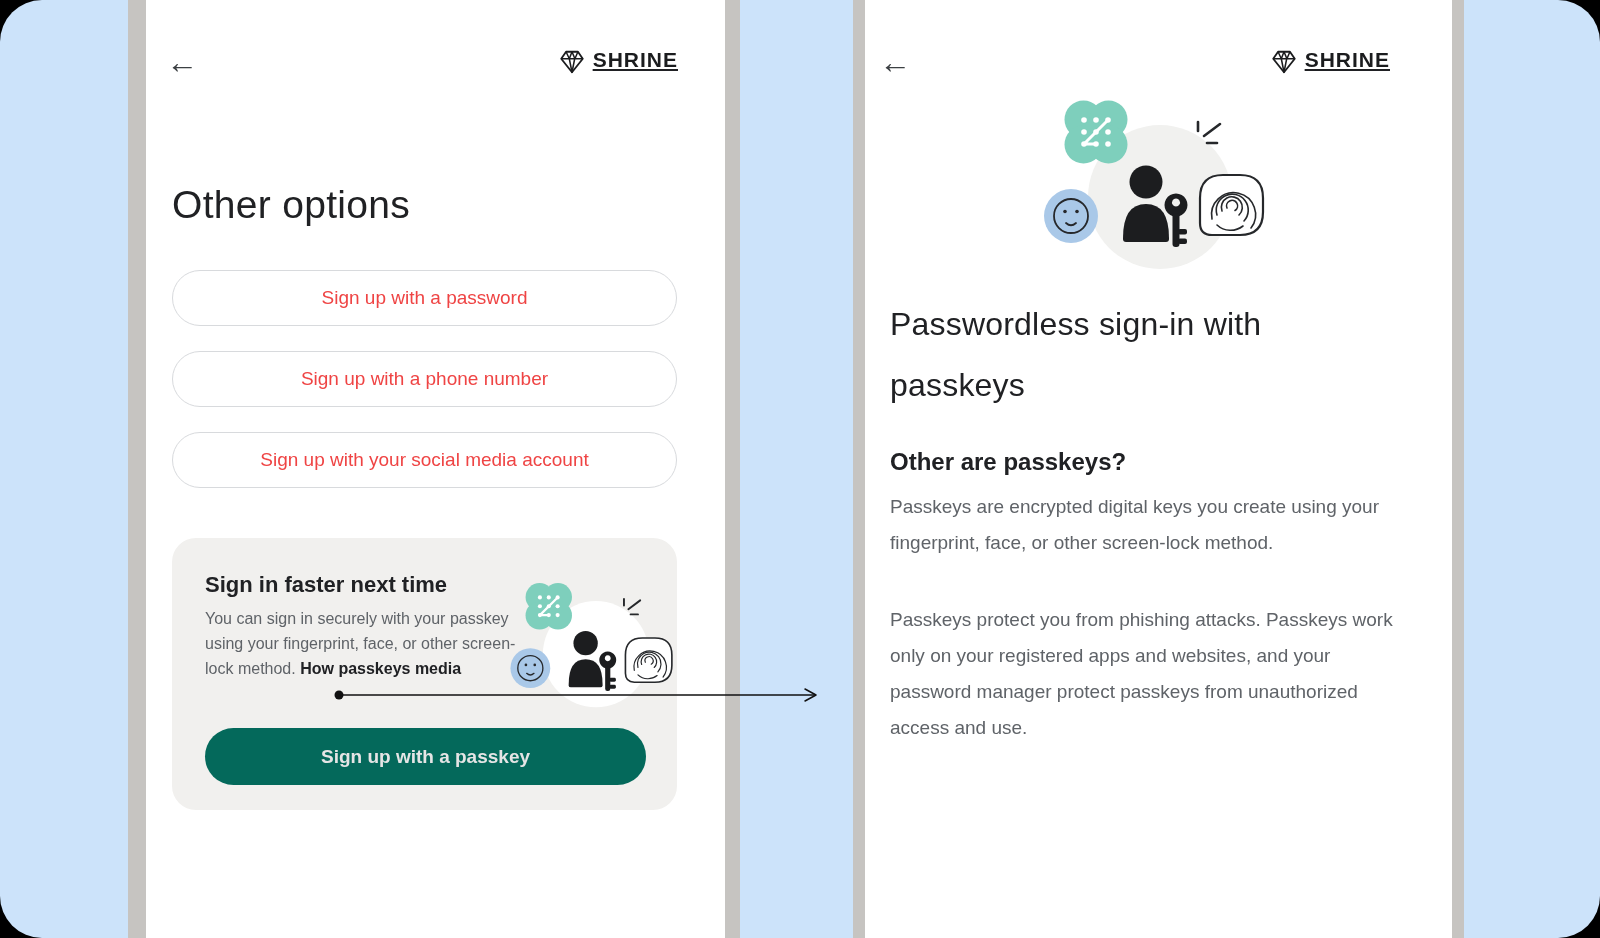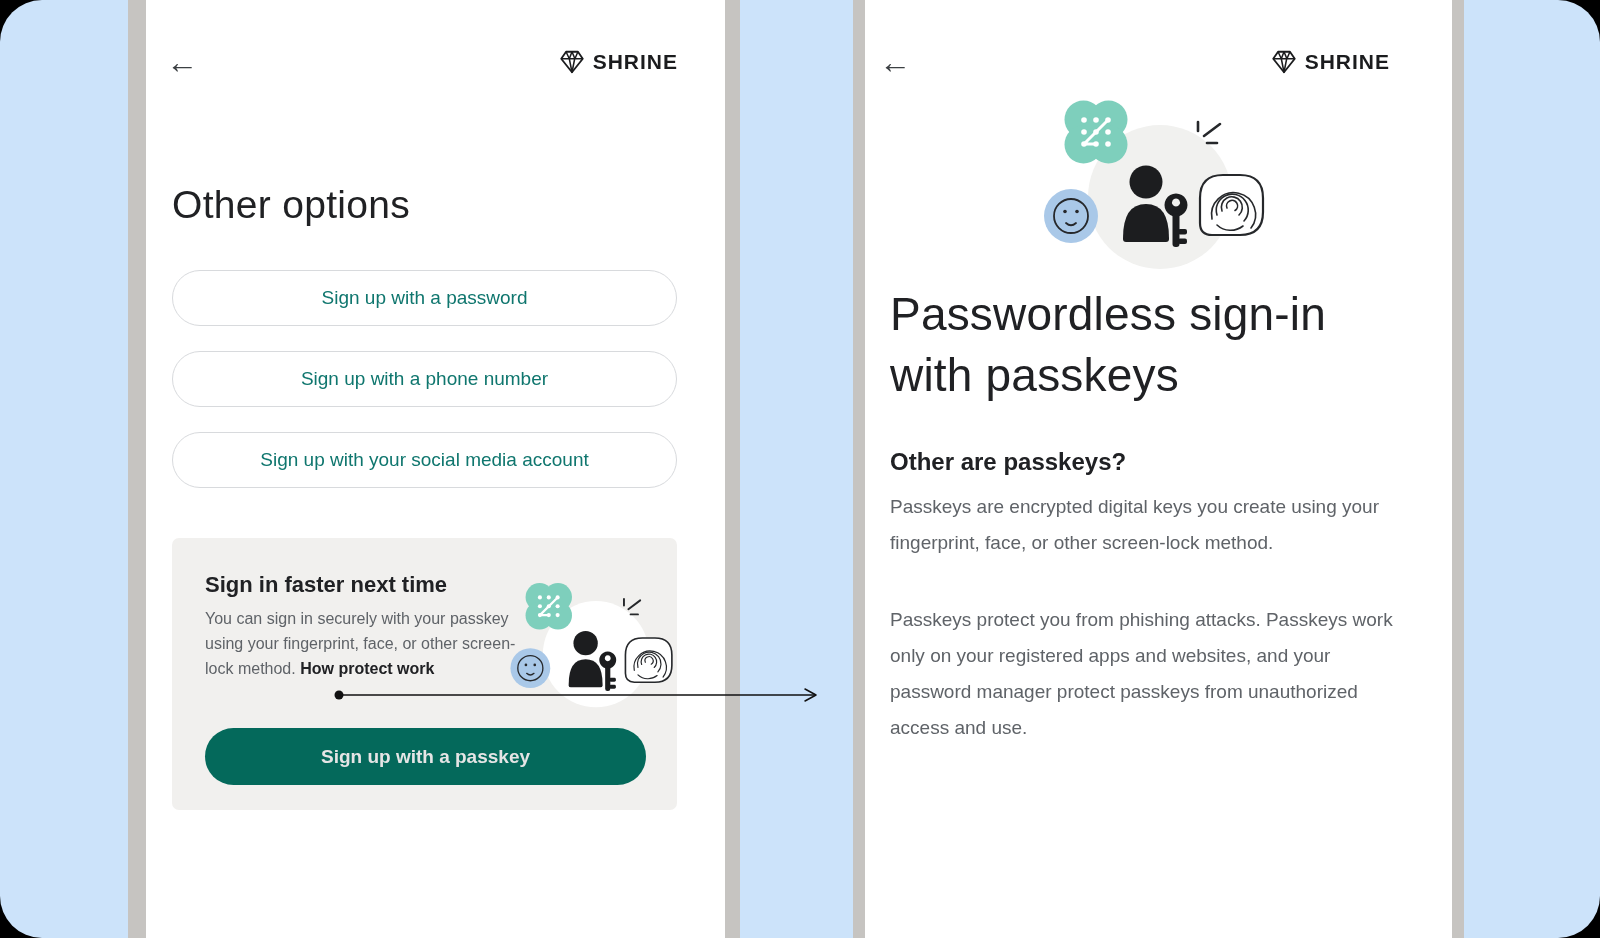--- a/index.html
+++ b/index.html
@@ -12,40 +12,40 @@
   #phone-left{left:128px;width:612px;}
   #phone-left .screen{left:18px;width:579px;}
   #phone-right{left:853px;width:611px;}
   #phone-right .screen{left:12px;width:587px;}
   .screen{position:absolute;top:0;bottom:0;background:#ffffff;}
 
   .app-header{position:absolute;top:46px;left:0;right:0;display:flex;justify-content:space-between;align-items:center;}
   #phone-left .app-header{padding:0 47px 0 20px;}
   #phone-right .app-header{padding:0 62px 0 14px;}
   .back-btn{font-size:32px;line-height:32px;color:#3c4043;cursor:pointer;background:none;border:none;padding:0;font-family:inherit;}
-  .brand{display:flex;align-items:center;gap:7px;}
+  .brand{display:flex;align-items:flex-start;gap:7px;text-decoration:underline;}
   .brand-text{font-size:21px;font-weight:700;letter-spacing:1px;color:#1b1c1e;}
 
   
   .l-title{position:absolute;left:26px;top:157px;font-size:39px;font-weight:500;letter-spacing:.3px;}
   .options{position:absolute;left:26px;top:270px;width:505px;}
   .opt-btn{display:flex;align-items:center;justify-content:center;width:100%;box-sizing:border-box;
     height:56px;margin-bottom:25px;background:#fff;border:1.5px solid #d8dadd;border-radius:28px;
-    font-size:19px;color:#0f766e;font-family:inherit;cursor:pointer;}
-  .passkey-card{position:absolute;left:26px;top:538px;width:505px;height:272px;background:#f1f0ee;border-radius:7px;}
+    font-size:19px;color:#ef4444;font-family:inherit;cursor:pointer;}
+  .passkey-card{position:absolute;left:26px;top:538px;width:505px;height:272px;background:#f1f0ee;border-radius:24px;}
   .card-title{position:absolute;left:33px;top:34px;margin:0;font-size:22px;font-weight:600;color:#202124;}
   .card-body{position:absolute;left:33px;top:68px;width:315px;margin:0;font-size:16px;line-height:25px;color:#5f6368;}
   .card-body strong{color:#202124;font-weight:700;cursor:pointer;}
   .cta-btn{position:absolute;left:33px;right:31px;bottom:25px;height:57px;border:none;border-radius:29px;
     background:#04695b;color:#e5e5e5;font-size:19px;font-weight:600;font-family:inherit;cursor:pointer;}
   .illus-small{position:absolute;left:336px;top:41px;--illus-bg:#ffffff;}
 
   
   .illus-large{position:absolute;left:176px;top:95px;--illus-bg:#f1f1ef;}
-  .r-title{position:absolute;left:25px;top:284px;width:490px;margin:0;font-size:46px;line-height:61px;font-weight:500;letter-spacing:.2px;}
+  .r-title{position:absolute;left:25px;top:294px;width:490px;margin:0;font-size:32px;line-height:61px;font-weight:500;letter-spacing:.2px;}
   .faq{position:absolute;left:25px;top:448px;width:525px;}
   .faq h3{margin:0 0 13px 0;font-size:24px;font-weight:600;color:#202124;}
   .faq p{margin:0 0 41px 0;font-size:19px;line-height:36px;color:#5f6368;}
 
   .connector{position:absolute;left:330px;top:682px;z-index:40;pointer-events:none;}
   .illus{display:block;}
   .hidden-defs{position:absolute;width:0;height:0;overflow:hidden;}
 </style>
 </head>
 <body>
@@ -135,21 +135,21 @@
       <h1 class="l-title">Other options</h1>
 
       <div class="options">
         <button class="opt-btn">Sign up with a password</button>
         <button class="opt-btn">Sign up with a phone number</button>
         <button class="opt-btn">Sign up with your social media account</button>
       </div>
 
       <div class="passkey-card">
         <h2 class="card-title">Sign in faster next time</h2>
-        <p class="card-body"><span>You can sign in securely with your passkey using your fingerprint, face, or other screen-lock method. </span><strong>How protect work</strong></p>
+        <p class="card-body"><span>You can sign in securely with your passkey using your fingerprint, face, or other screen-lock method. </span><strong>How passkeys media</strong></p>
         <svg class="illus illus-small" width="170" height="129" viewBox="0 0 230 175">
           <use href="#passkey-illus" xlink:href="#passkey-illus"></use>
         </svg>
         <button class="cta-btn">Sign up with a passkey</button>
       </div>
     </div>
   </div>
 
   <div class="phone" id="phone-right">
     <div class="screen">

